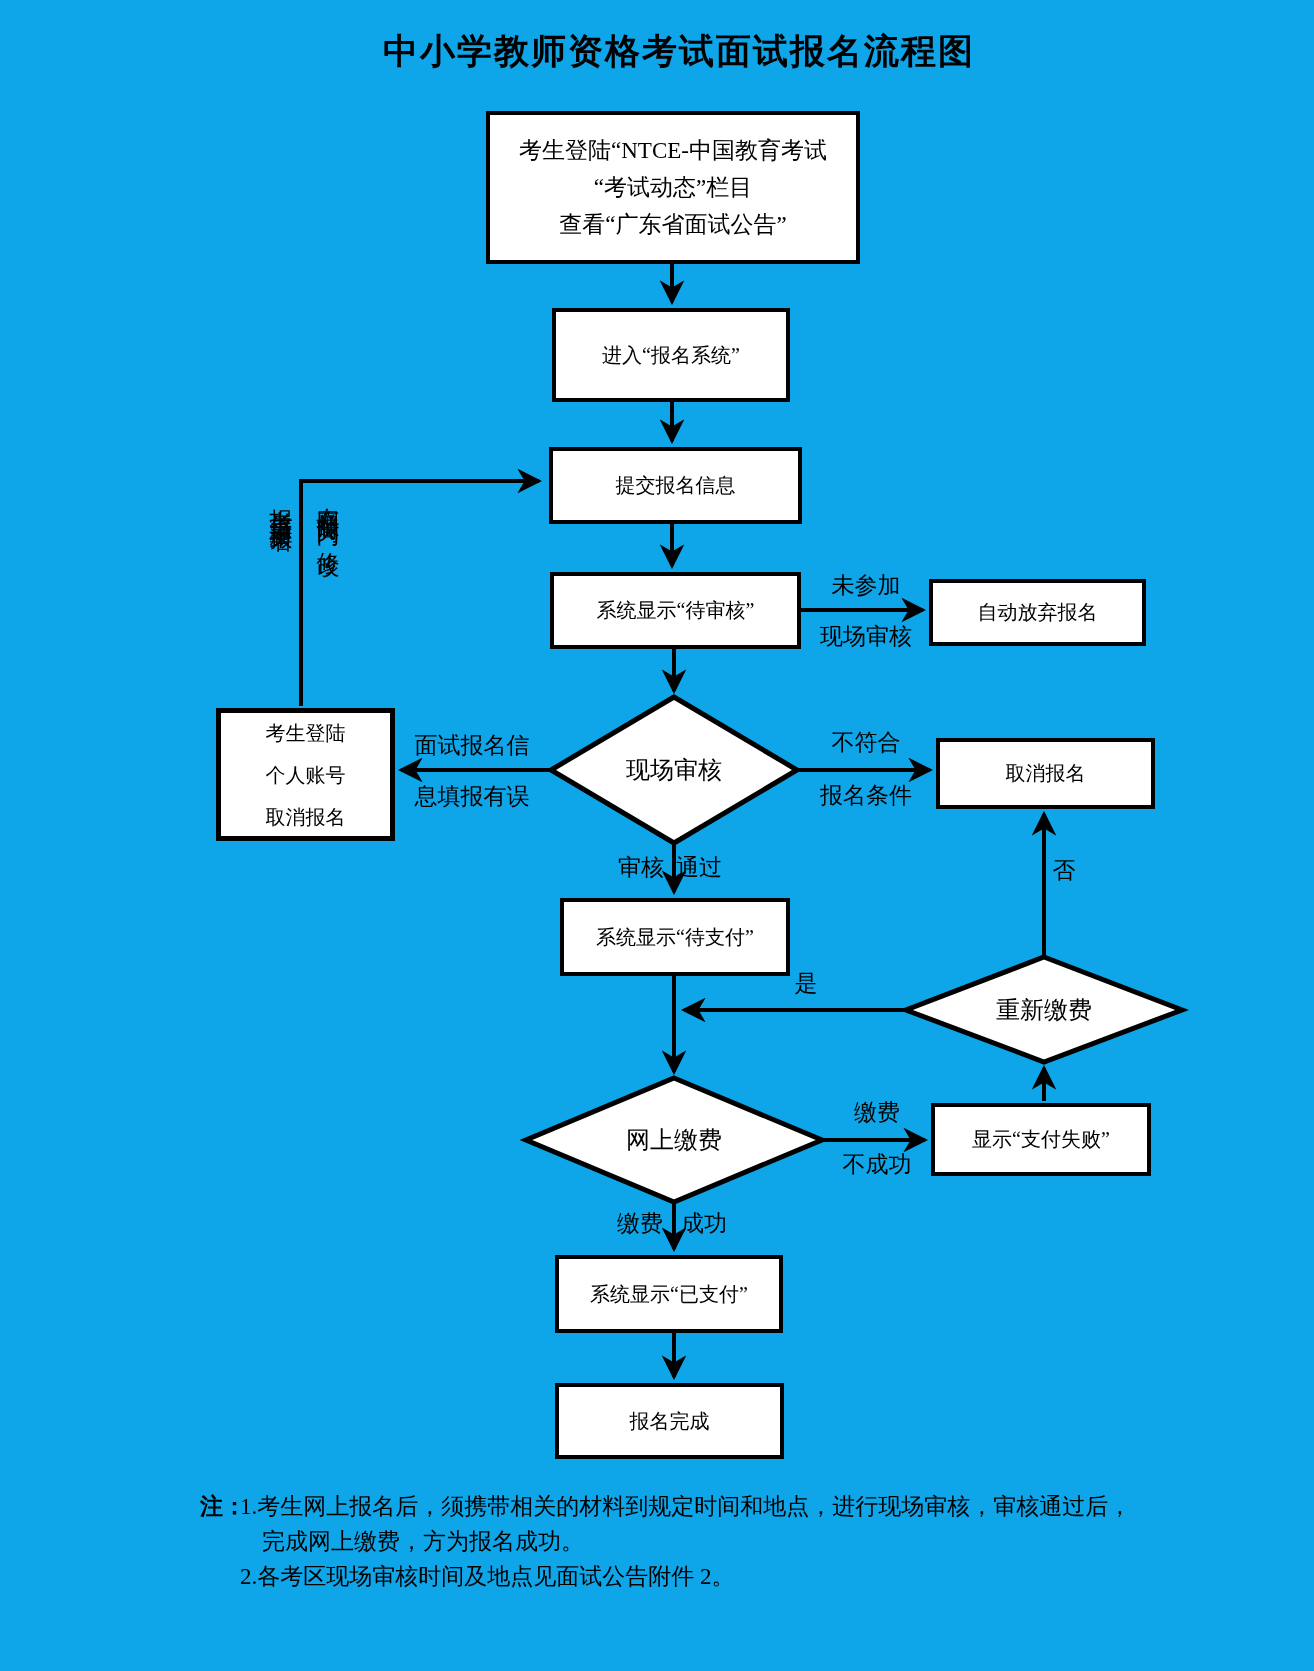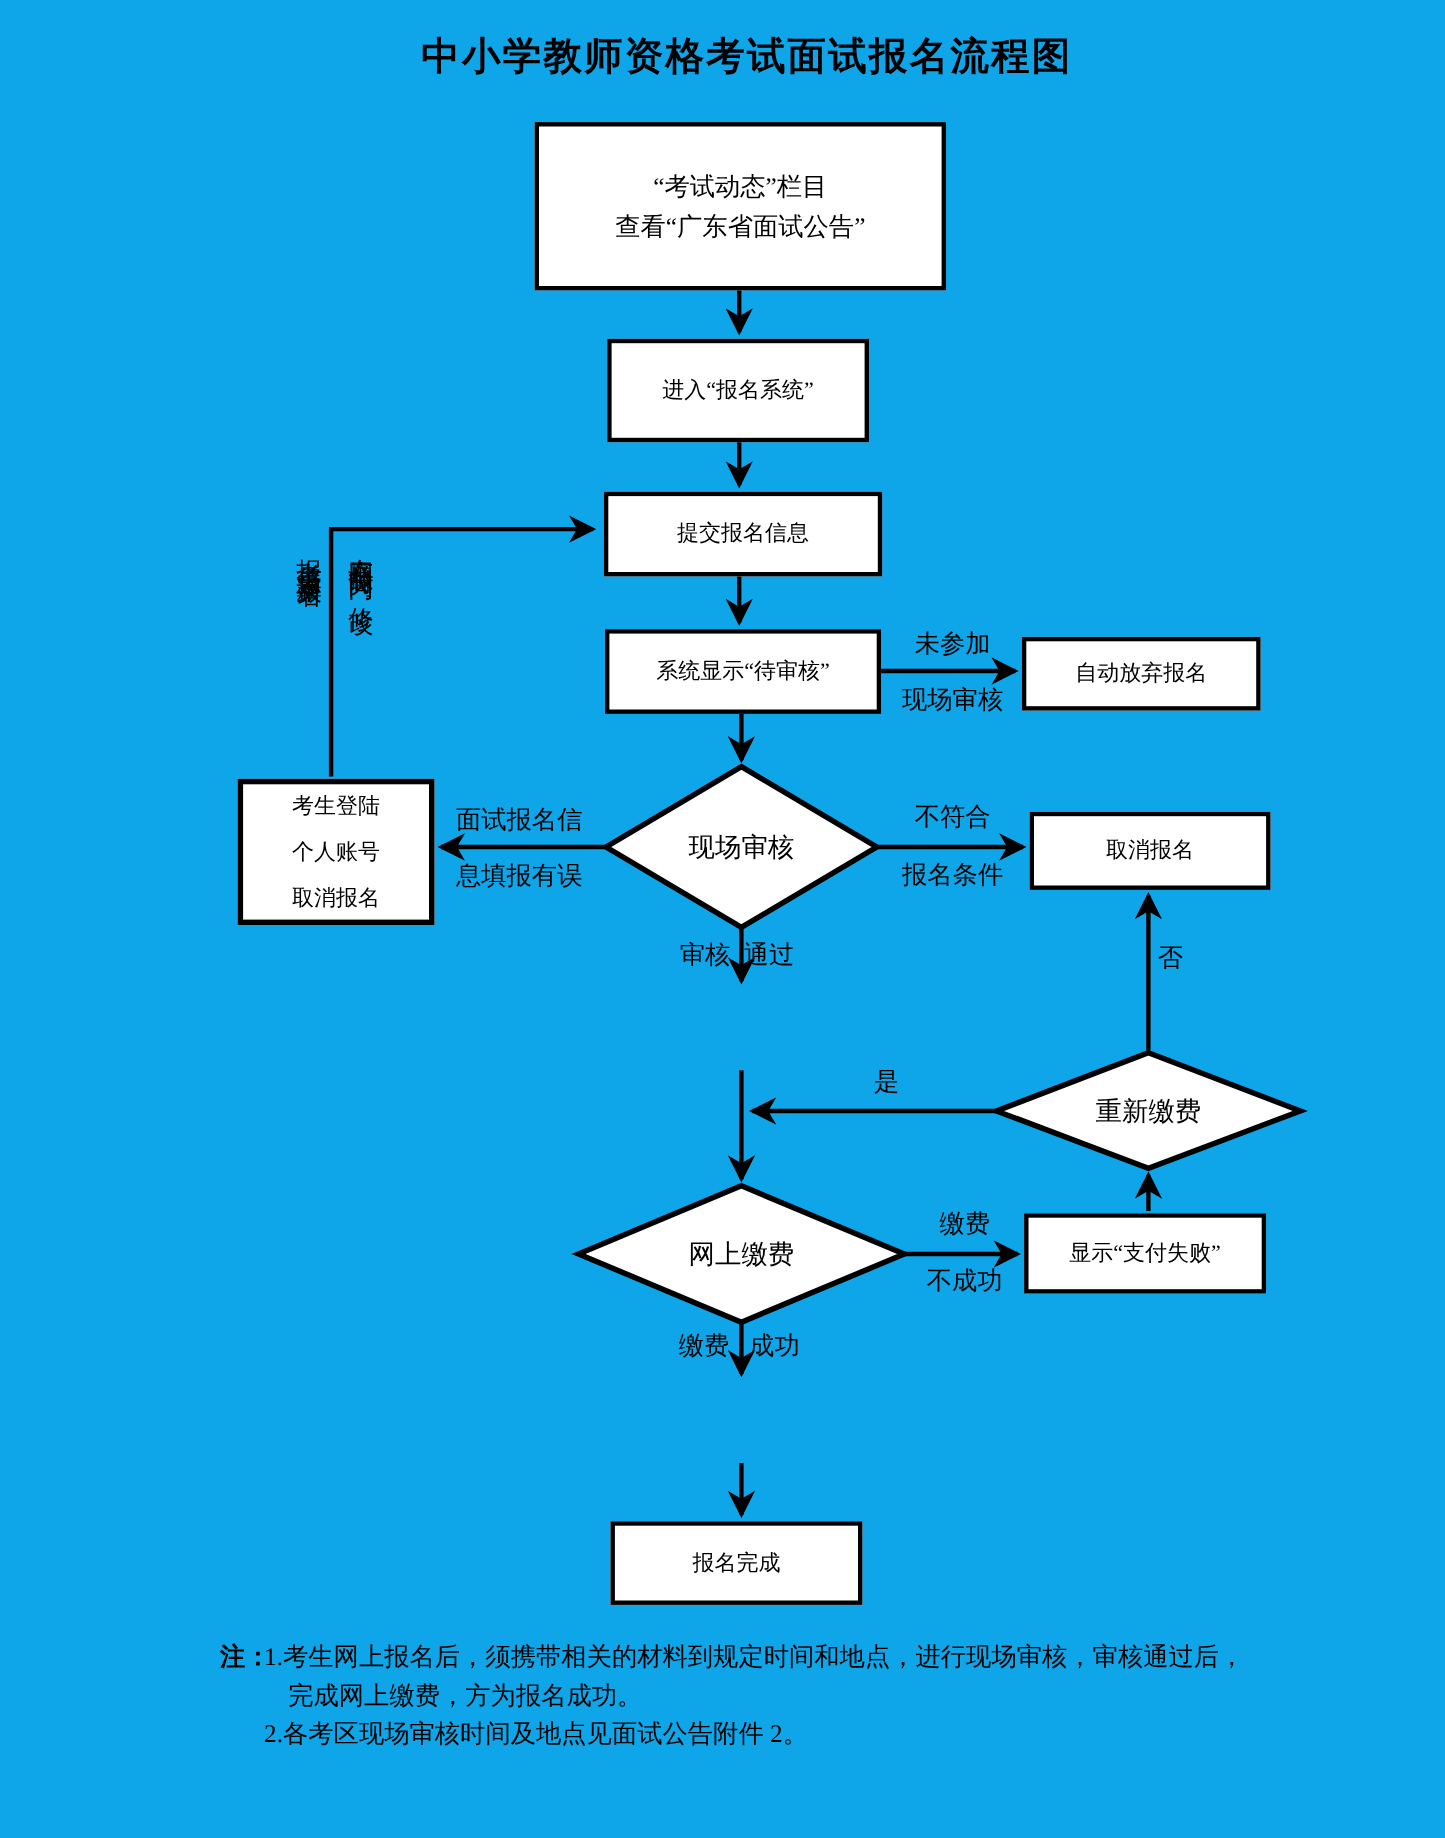--- a/index.html
+++ b/index.html
@@ -95,43 +95,46 @@
       <polyline points="301,706 301,481 539,481" marker-end="url(#arrow)"></polyline>
     </g>
     <g stroke="#000" stroke-width="5" fill="#ffffff">
       <polygon points="674,697 797,770 674,843 551,770"></polygon>
       <polygon points="1044,957 1182,1010 1044,1062 906,1010"></polygon>
       <polygon points="674,1078 822,1140 674,1202 526,1140"></polygon>
     </g>
   </svg>
 
   <div class="node start-box" style="left:486px;top:111px;width:374px;height:153px;">
+    <div>考生登陆“NTCE-中国教育考试</div>
     <div>“考试动态”栏目</div>
     <div>查看“广东省面试公告”</div>
   </div>
 
   <div class="node" style="left:552px;top:308px;width:238px;height:94px;">进入“报名系统”</div>
 
   <div class="node" style="left:549px;top:447px;width:253px;height:77px;">提交报名信息</div>
 
   <div class="node" style="left:550px;top:572px;width:251px;height:77px;">系统显示“待审核”</div>
 
   <div class="node" style="left:929px;top:579px;width:217px;height:67px;">自动放弃报名</div>
 
   <div class="node thick" style="left:216px;top:708px;width:179px;height:133px;line-height:42px;">
     <div>考生登陆</div>
     <div>个人账号</div>
     <div>取消报名</div>
   </div>
 
   <div class="node" style="left:936px;top:738px;width:219px;height:71px;">取消报名</div>
 
+  <div class="node" style="left:560px;top:898px;width:230px;height:78px;">系统显示“待支付”</div>
 
   <div class="node" style="left:931px;top:1103px;width:220px;height:73px;">显示“支付失败”</div>
 
+  <div class="node" style="left:555px;top:1255px;width:228px;height:78px;">系统显示“已支付”</div>
 
   <div class="node" style="left:555px;top:1383px;width:229px;height:76px;">报名完成</div>
 
   <div class="dlbl" style="left:674px;top:770px;">现场审核</div>
   <div class="dlbl" style="left:1044px;top:1010px;">重新缴费</div>
   <div class="dlbl" style="left:674px;top:1140px;">网上缴费</div>
 
   <div class="lbl" style="left:866px;top:571px;">未参加</div>
   <div class="lbl" style="left:866px;top:622px;">现场审核</div>
 

